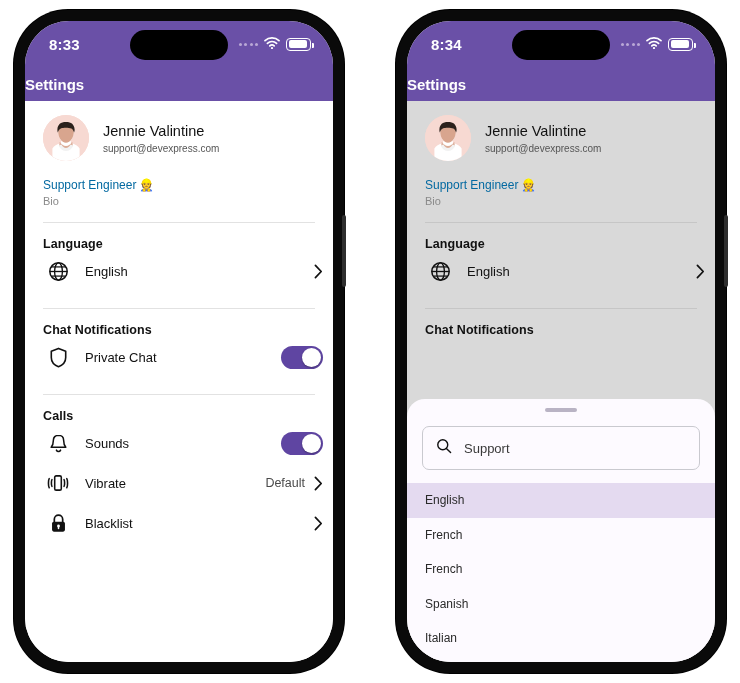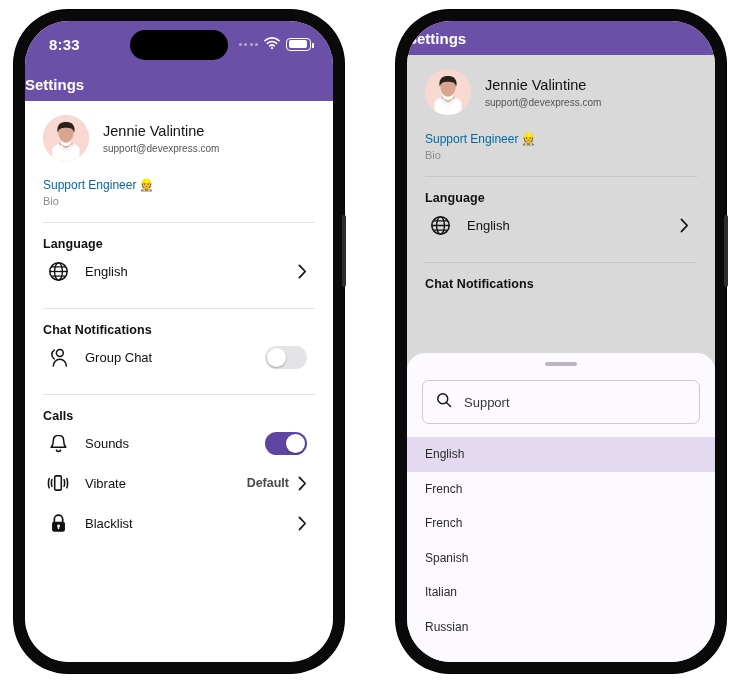--- a/index.html
+++ b/index.html
@@ -94,33 +94,33 @@
   .avatar svg { display: block; width: 100%; height: 100%; }
   .pname { font-size: 14.5px; color: #111; font-weight: 400; line-height: 1.35; }
   .pmail { font-size: 10px; color: #555; margin-top: 2px; }
   .bio { margin-top: 17px; }
   .bio-main { font-size: 12px; color: #0369a1; }
   .bio-sub { font-size: 11px; color: #8a8a8a; margin-top: 3px; }
 
   .divider { height: 1px; background: #e2e2e2; margin: 15px 18px 0 18px; }
   .content.dim .divider { background: #c6c6c6; }
 
-  .section { padding: 14px 24px 2px 18px; }
+  .section { padding: 14px 8px 2px 18px; }
   .sec-title { font-size: 12.5px; font-weight: 700; color: #111; letter-spacing: .1px; }
 
   .row {
     display: flex; align-items: center;
     height: 40px; padding-right: 2px;
   }
   .row-icon {
     width: 30px; flex: none; display: flex; align-items: center; justify-content: center;
   }
   .row-icon svg { display: block; }
   .row-label { font-size: 13px; color: #111; margin-left: 12px; }
-  .row-tail { margin-left: auto; display: flex; align-items: center; gap: 9px; font-weight: bold; }
+  .row-tail { margin-left: auto; display: flex; align-items: center; gap: 9px; }
   .row-value { font-size: 12.5px; color: #4a4a4a; }
   .chev { display: block; }
 
   .switch {
     width: 42px; height: 23px; border-radius: 12px; position: relative; flex: none;
     background: #e4e4e6;
   }
   .switch.on { background: #5f45a2; }
   .switch i {
     position: absolute; top: 2px; left: 2px;
@@ -240,36 +240,34 @@
               </svg>
             </span>
           </div>
         </div>
 
         <div class="divider"></div>
 
         <div class="section">
           <div class="sec-title">Chat Notifications</div>
 
-
-          <div class="row">
-            <span class="row-icon">
-              <svg width="21" height="21" viewBox="0 0 22 22">
-                <circle cx="12.4" cy="6.3" r="3.6" fill="none" stroke="#111" stroke-width="1.6"></circle>
-                <path d="M5.6 20c0-4.1 3-7.1 6.8-7.1s6.8 3 6.8 7.1" fill="none" stroke="#111" stroke-width="1.6" stroke-linecap="round"></path>
-                <path d="M6.6 3.2c-1.6 1-2.6 2.7-2.6 4.6S5 11.4 6.6 12.4" fill="none" stroke="#111" stroke-width="1.6" stroke-linecap="round"></path>
-              </svg>
-            </span>
-            <span class="row-label">Group Chat</span>
-            <span class="row-tail">
-              <span class="switch">
+          <div class="row">
+            <span class="row-icon">
+              <svg width="19" height="21" viewBox="0 0 19 21">
+                <path d="M9.5 1.4l7.2 2.9v6.3c0 4.6-3 7.6-7.2 9.1-4.2-1.5-7.2-4.5-7.2-9.1V4.3z" fill="none" stroke="#111" stroke-width="1.6" stroke-linejoin="round"></path>
+              </svg>
+            </span>
+            <span class="row-label">Private Chat</span>
+            <span class="row-tail">
+              <span class="switch on">
                   <i></i>
                 </span>
             </span>
           </div>
+
         </div>
 
         <div class="divider"></div>
 
         <div class="section">
           <div class="sec-title">Calls</div>
 
           <div class="row">
             <span class="row-icon">
               <svg width="19" height="21" viewBox="0 0 20 22">
@@ -324,20 +322,43 @@
 
       </div>
     </div>
   </div>
 
   <div class="phone right">
     <div class="side-btn"></div>
     <div class="screen">
 
       <div class="topbar">
+        <div class="statusbar">
+          <div class="sb-time">8:34</div>
+          <div class="notch"></div>
+          <div class="sb-right">
+            <span class="dots">
+                <i></i>
+                <i></i>
+                <i></i>
+                <i></i>
+              </span>
+            <span>
+              <svg class="wifi" viewBox="0 0 16 12">
+                <path d="M1 3.6A10.5 10.5 0 0 1 15 3.6" stroke="#fff" stroke-width="1.7" fill="none" stroke-linecap="round"></path>
+                <path d="M3.4 6.3A6.8 6.8 0 0 1 12.6 6.3" stroke="#fff" stroke-width="1.7" fill="none" stroke-linecap="round"></path>
+                <path d="M5.8 8.9A3.2 3.2 0 0 1 10.2 8.9" stroke="#fff" stroke-width="1.7" fill="none" stroke-linecap="round"></path>
+                <circle cx="8" cy="11" r="1.1" fill="#fff"></circle>
+              </svg>
+            </span>
+            <span class="batt">
+                <i></i>
+              </span>
+          </div>
+        </div>
         <div class="navbar">
           <div class="nav-title">Settings</div>
         </div>
       </div>
 
       <div class="content dim">
 
         <div class="profile">
           <div class="prow">
             <div class="avatar">

